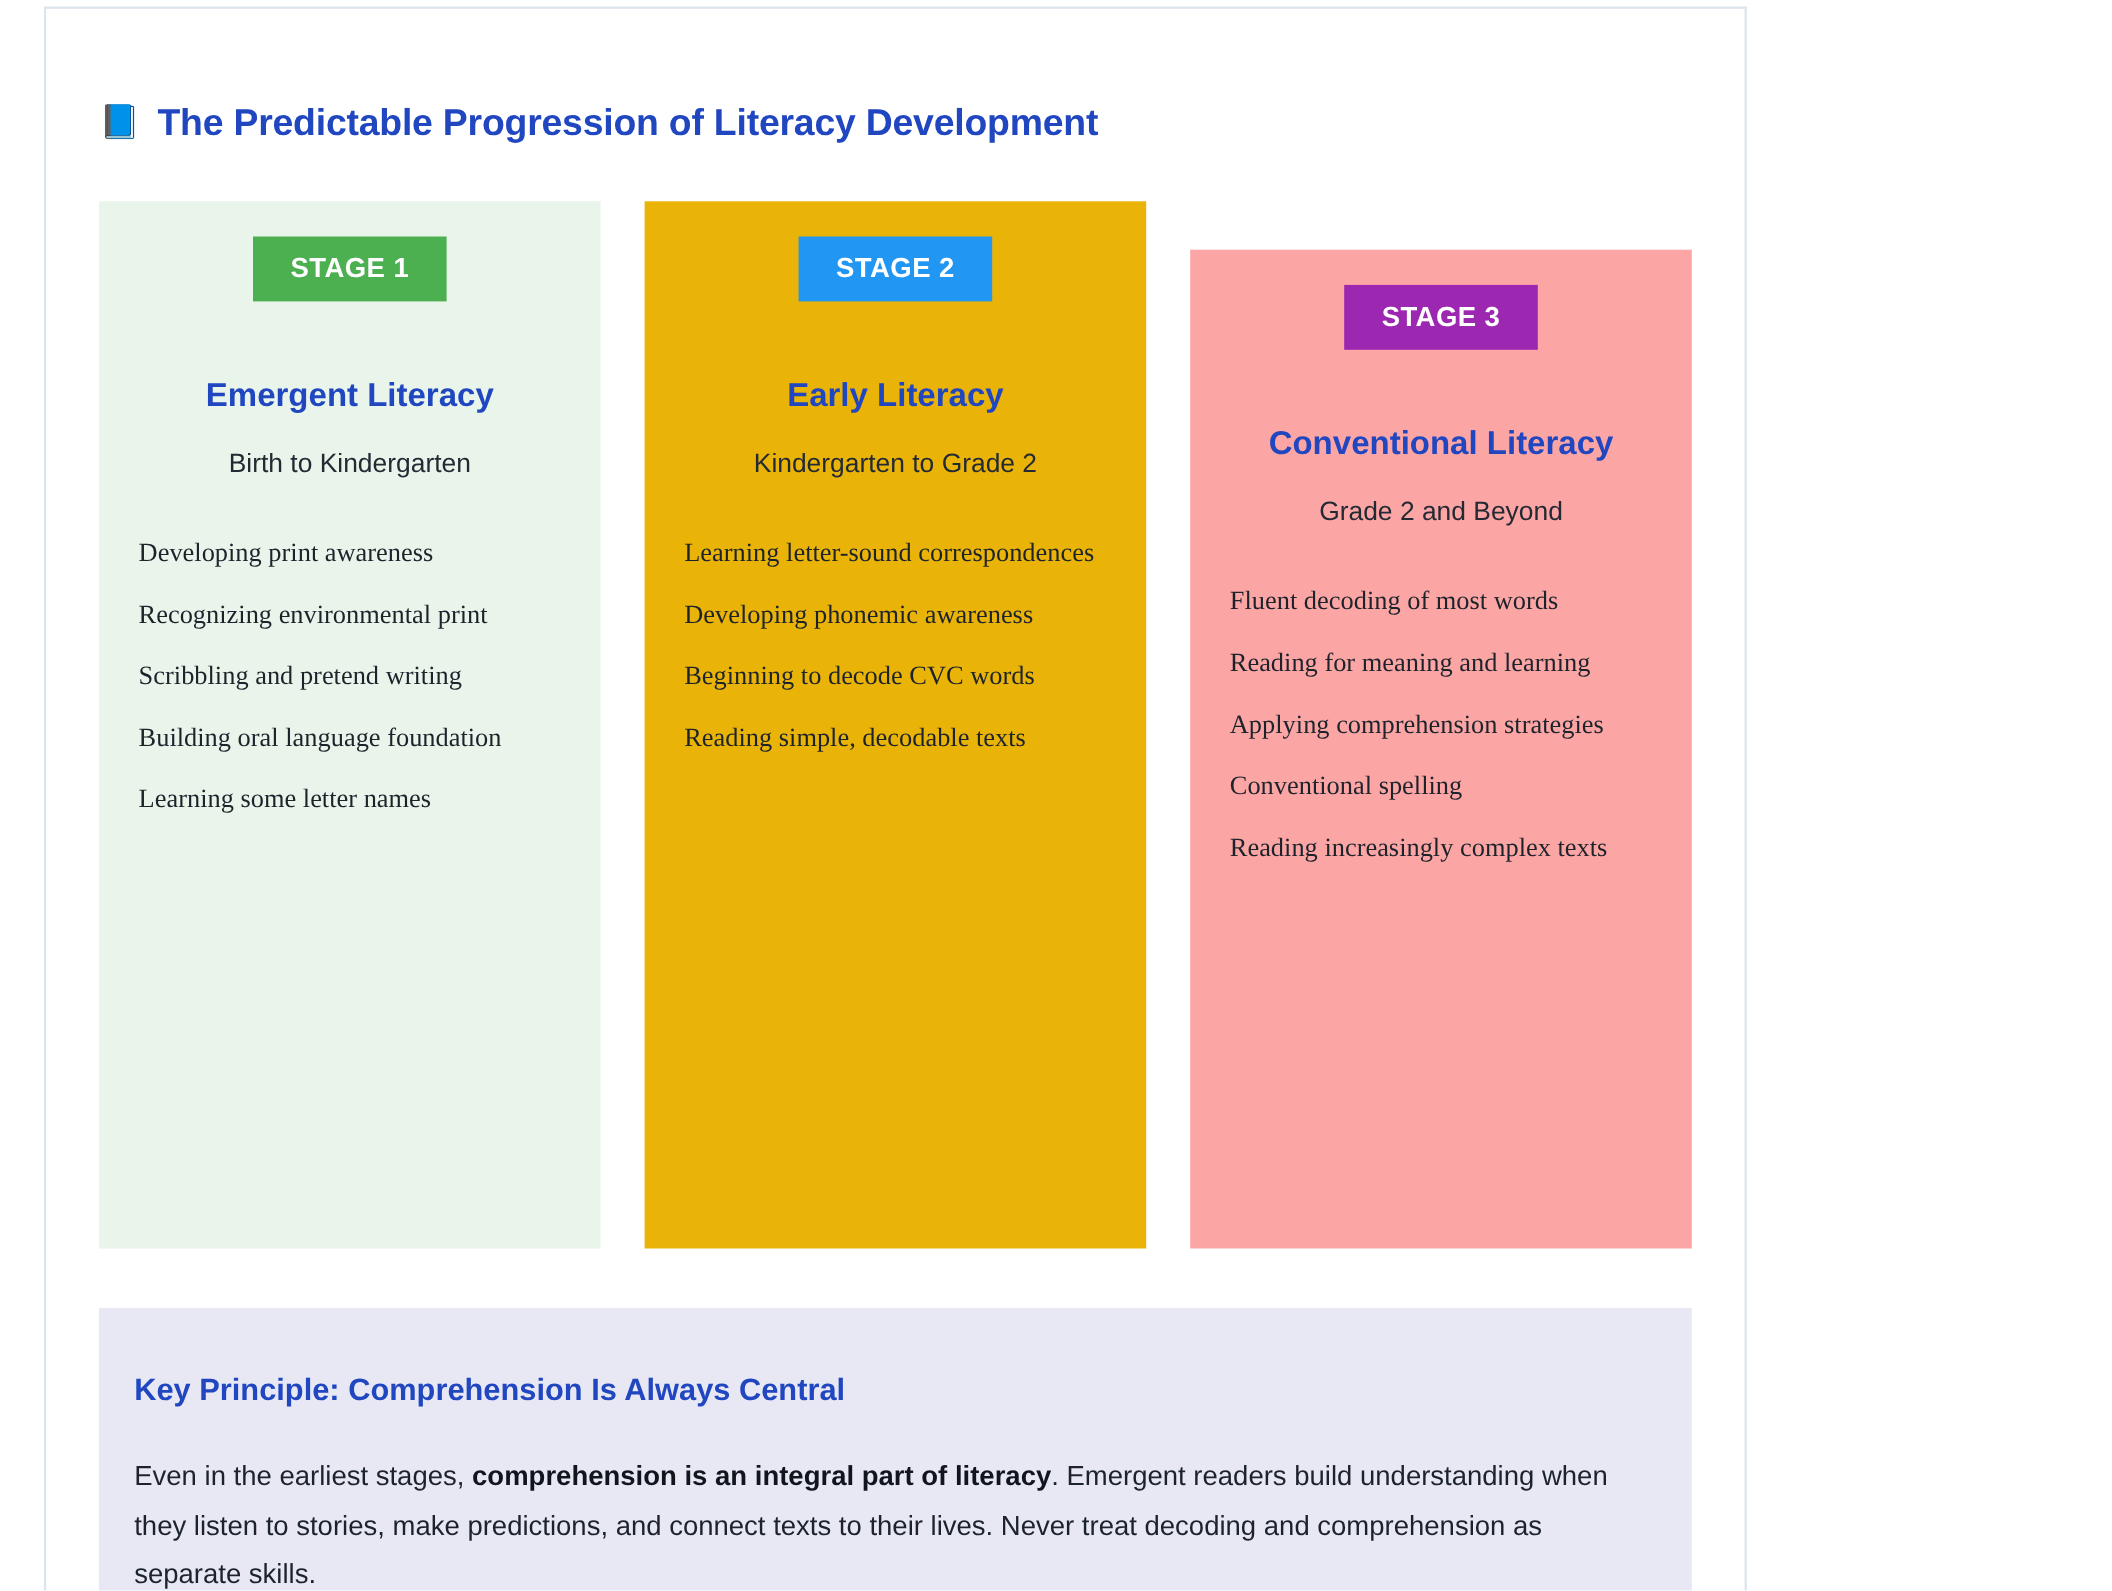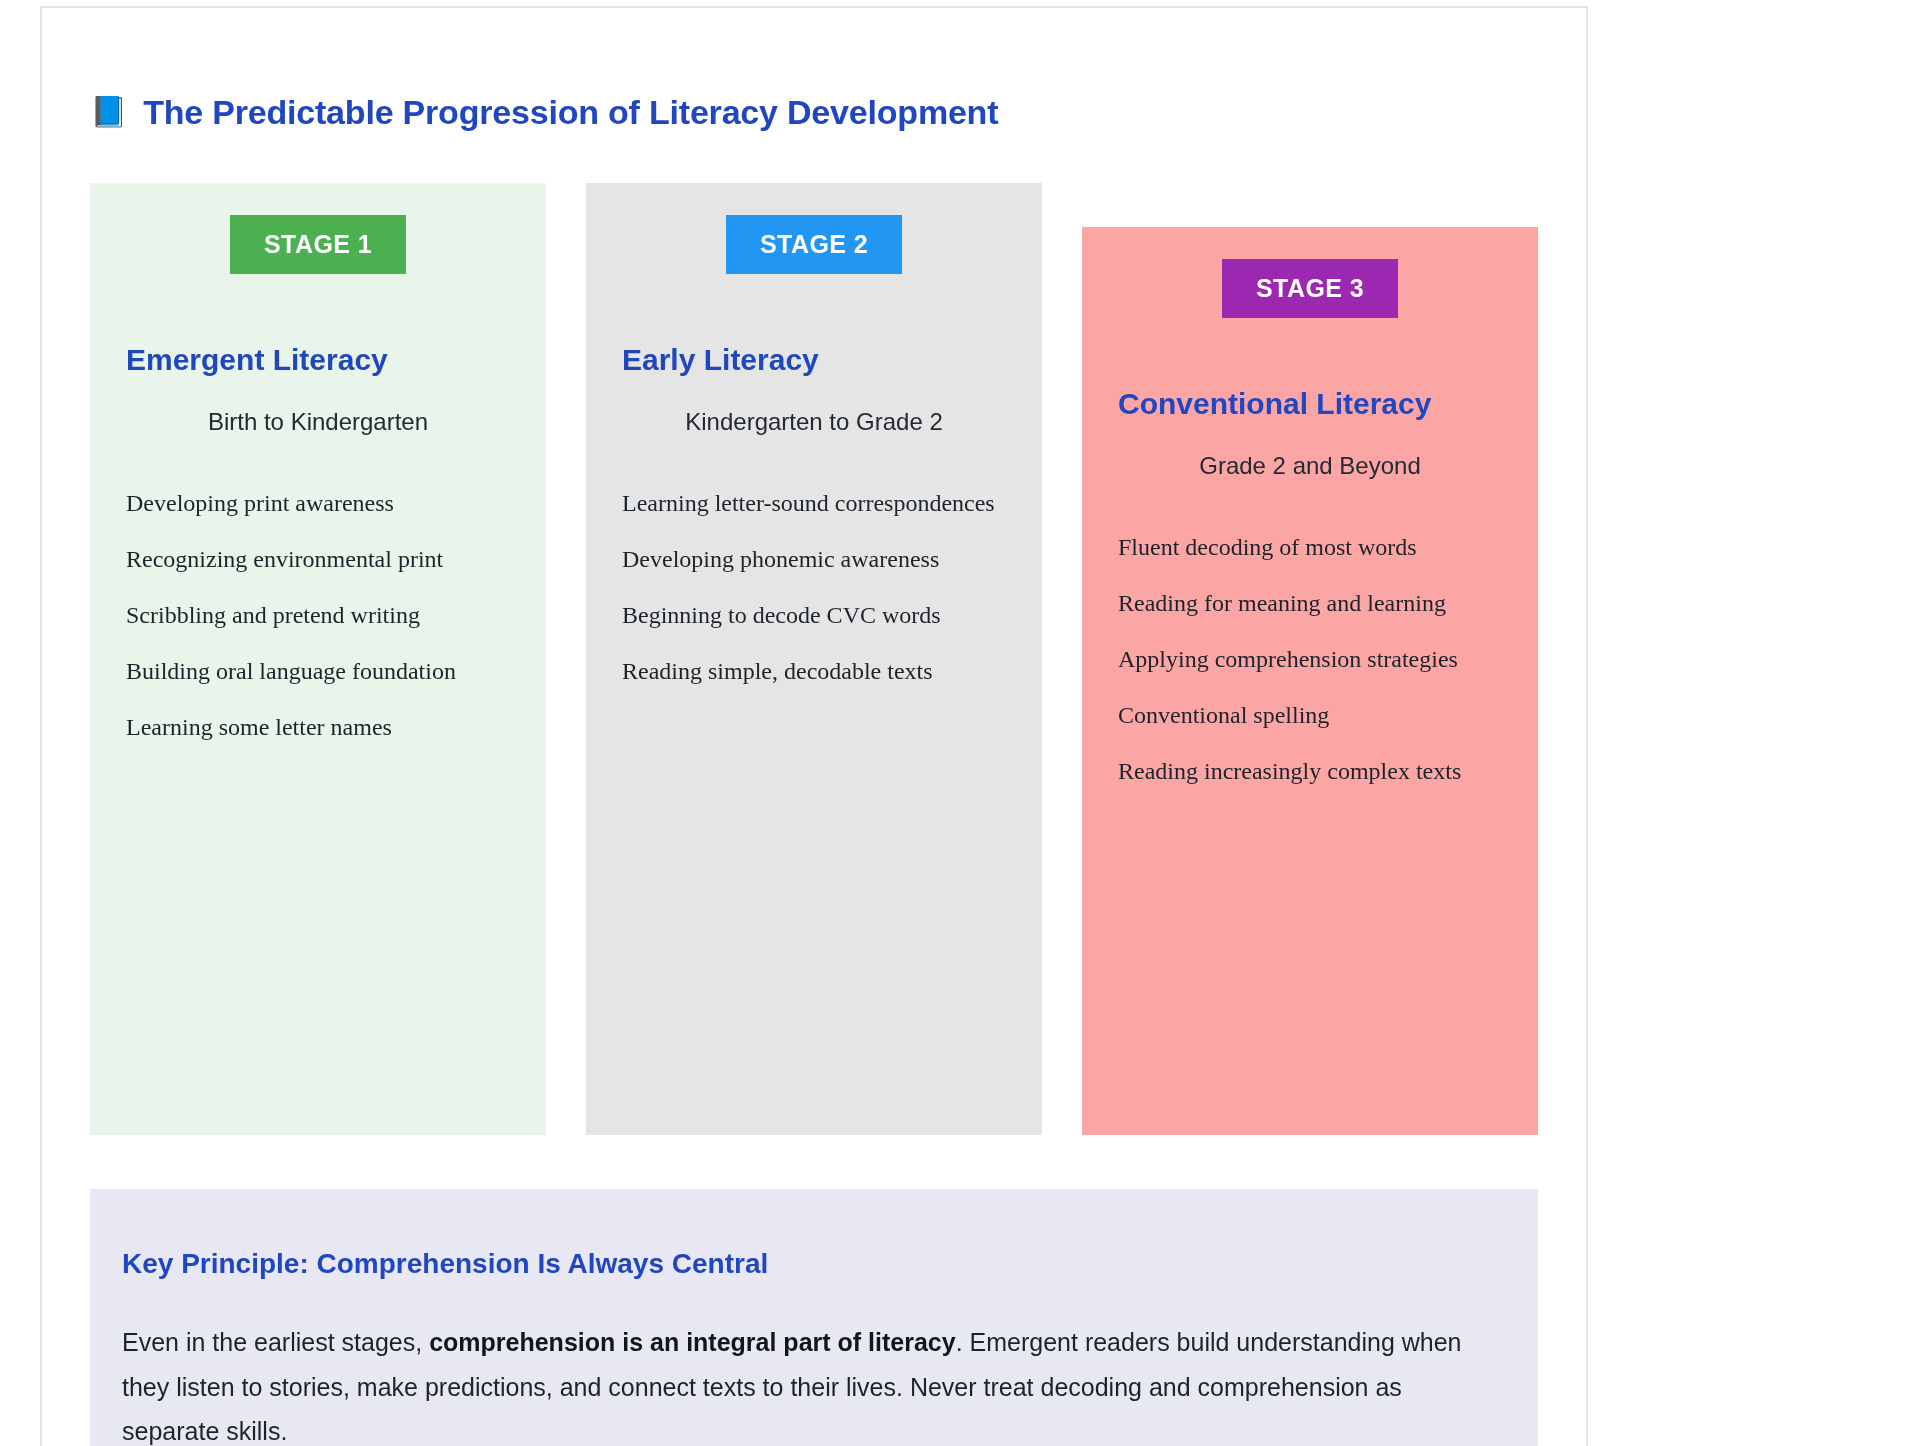--- a/index.html
+++ b/index.html
@@ -56,21 +56,21 @@
     gap: 40px;
     margin-top: 50px;
   }
   .stage-col {
     flex: 1 1 0;
     min-width: 0;
     padding: 28px 36px 48px 36px;
     min-height: 908px;
   }
   .stage-col.s1 { background: #e9f4ea; }
-  .stage-col.s2 { background: #e5e5e5; }
+  .stage-col.s2 { background: #eab308; }
   .stage-col.s3 { background: #fca5a5; margin-top: 44px; }
 
   .badge-wrap {
     display: flex;
     justify-content: center;
     margin-top: 4px;
   }
   .badge {
     display: inline-block;
     padding: 17px 34px;
@@ -80,20 +80,21 @@
     letter-spacing: 0.4px;
     line-height: 1;
     white-space: nowrap;
   }
   .badge.b1 { background: #4caf50; }
   .badge.b2 { background: #2196f3; }
   .badge.b3 { background: #9c27b0; }
 
   .stage-name {
     margin-top: 68px;
+    text-align: center;
     font-size: 30px;
     font-weight: bold;
     color: #2046c0;
     line-height: 1.2;
   }
 
   .stage-range {
     margin-top: 28px;
     text-align: center;
     font-size: 24px;

